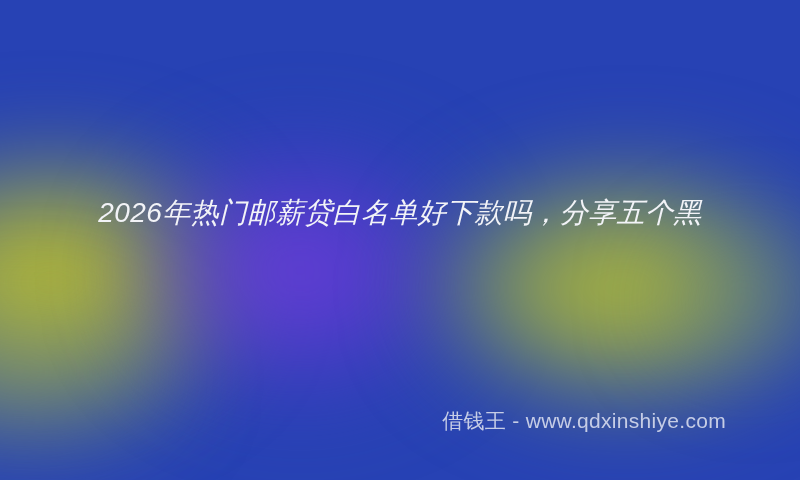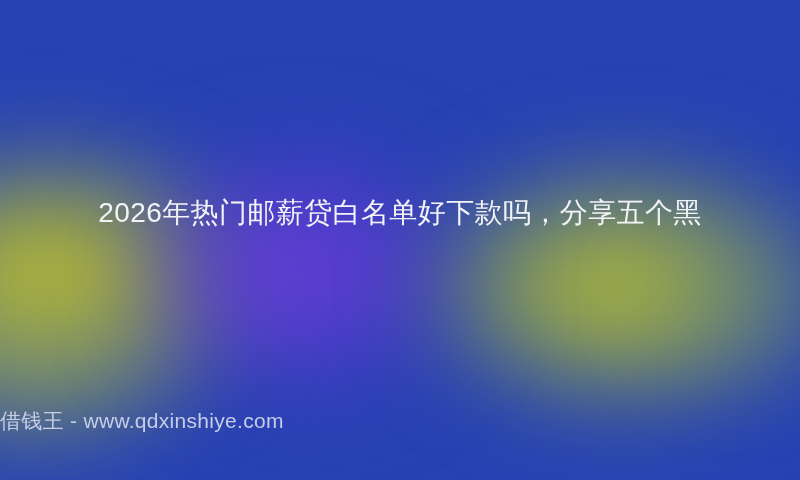--- a/index.html
+++ b/index.html
@@ -96,37 +96,39 @@
   }
 
   
   #title-block {
     position: absolute;
     left: 50px;
     right: 50px;
     top: 188px;
     text-align: center;
     z-index: 5;
+    font-style: italic;
   }
 
   .title-line {
     color: #f2f3f7;
     font-size: 28px;
     line-height: 50px;
     letter-spacing: 0.4px;
     font-weight: 400;
     white-space: nowrap;
   }
 
   
   #footer-watermark {
     position: absolute;
     left: 0;
-    right: 68px;
+    right: 74px;
     top: 406px;
+    text-align: right;
     z-index: 5;
   }
 
   .watermark-text {
     color: #c6cde6;
     font-size: 21px;
     line-height: 30px;
     letter-spacing: 0.3px;
     font-weight: 400;
     white-space: nowrap;

